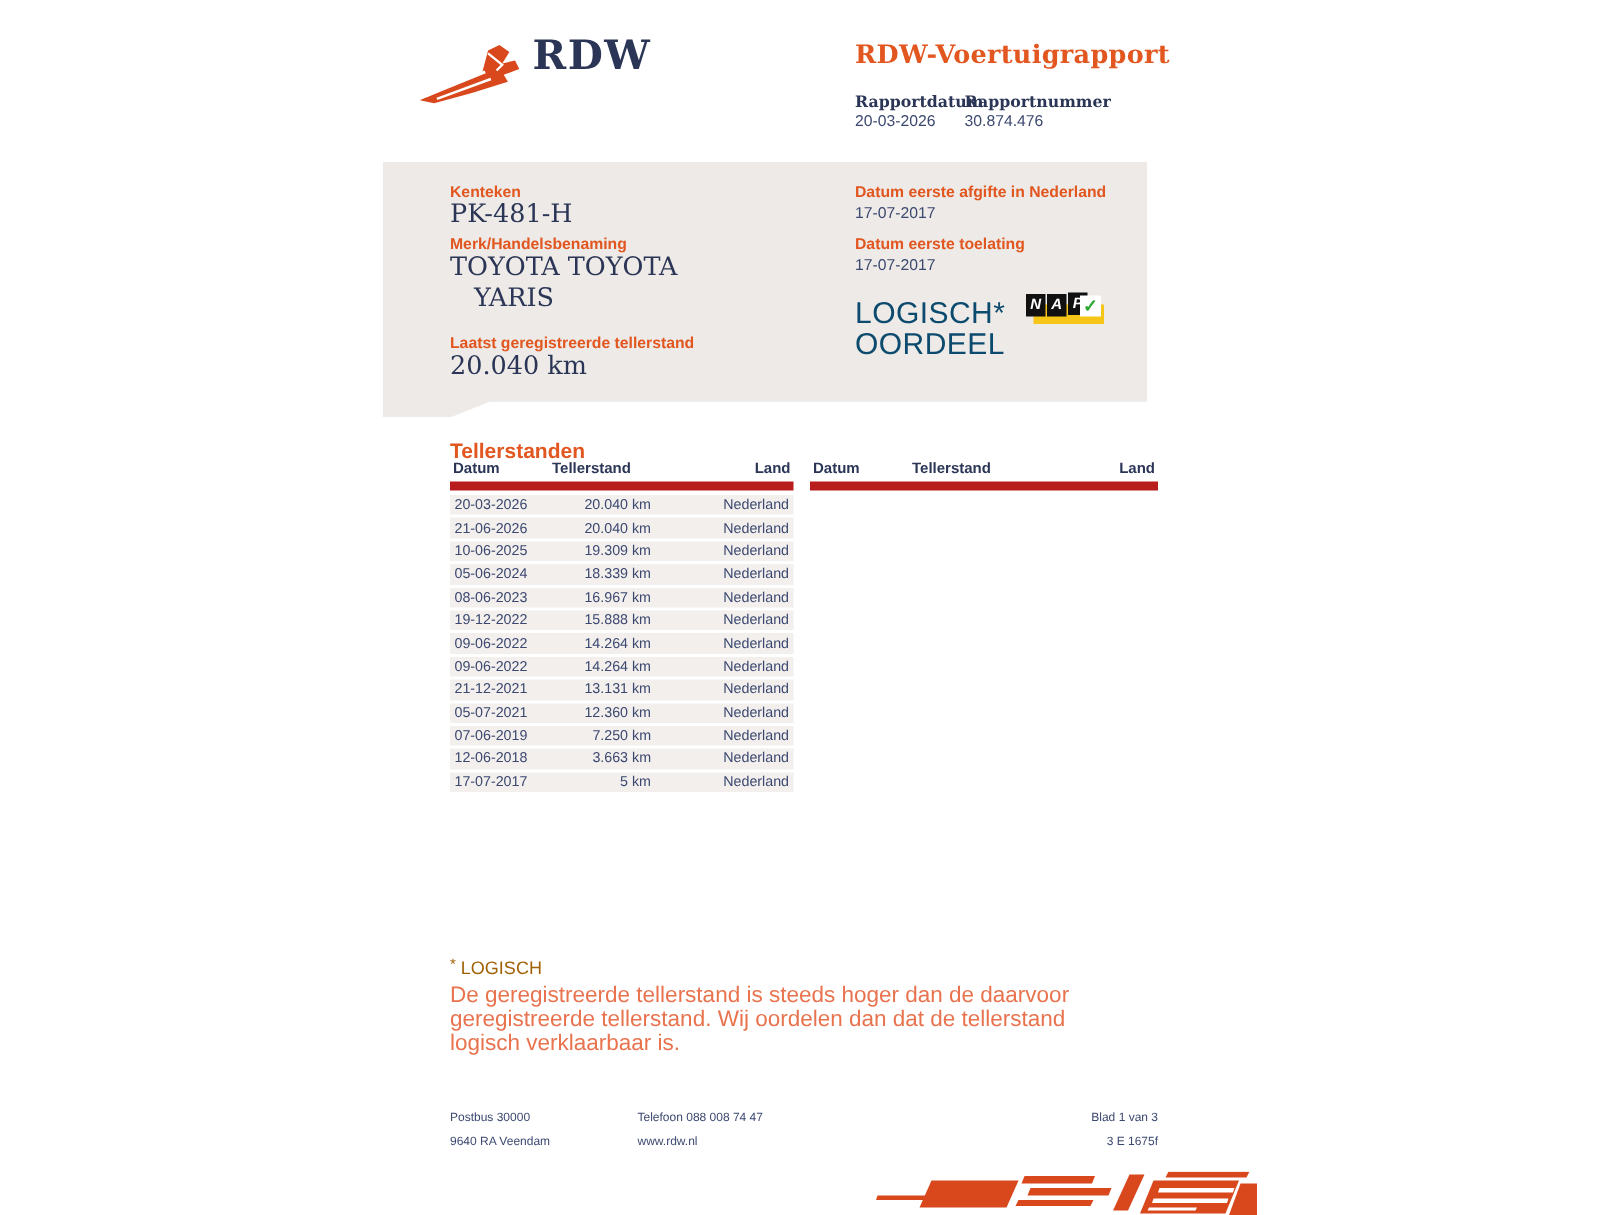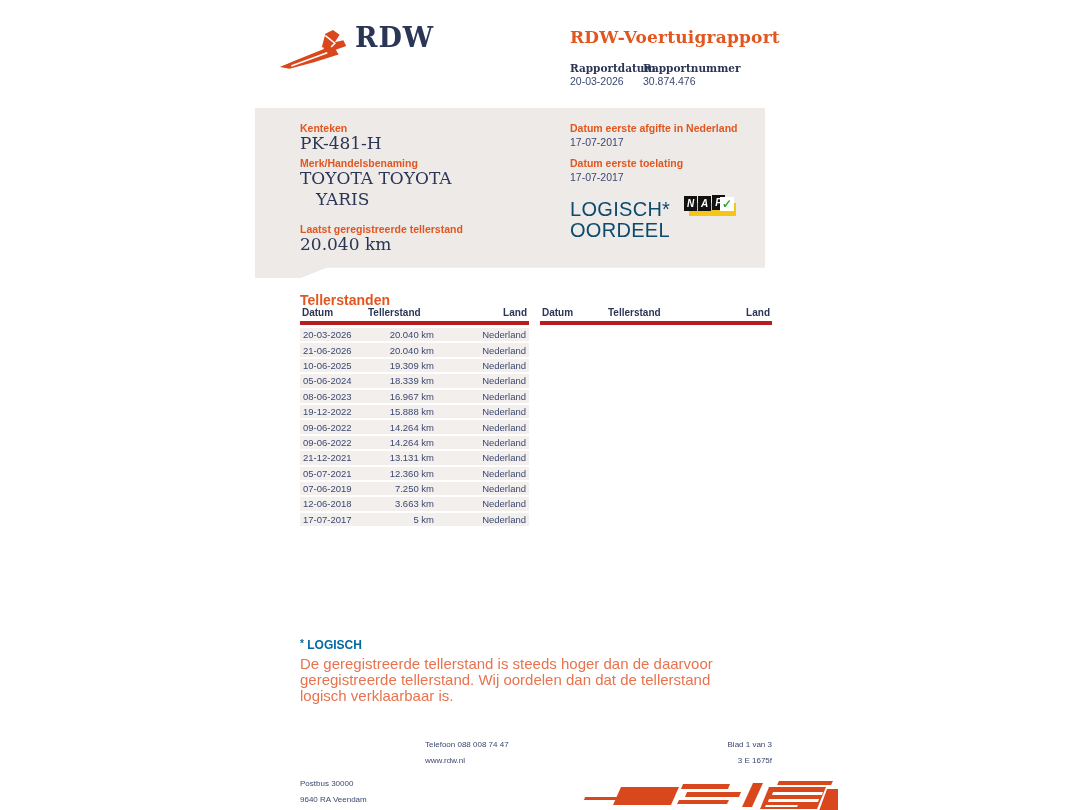--- a/index.html
+++ b/index.html
@@ -32,35 +32,35 @@
   .nap .shadow { position:absolute; left:5px; top:7px; width:47px; height:13px; background:#f5c518; }
   .nap .tile { position:absolute; top:0; width:13px; height:15px; background:#111111; color:#ffffff;
                font-size:10px; font-weight:bold; font-style:italic; text-align:center; line-height:15px; }
   .nap .check-tile { position:absolute; top:1px; left:36px; width:14px; height:14px; background:#ffffff;
                color:#2ea836; font-size:12px; font-weight:bold; text-align:center; line-height:14px; }
 
   
   .section-title { left:300px; top:292px; font-size:14px; font-weight:bold; color:#e2561f; }
   .otable { position:absolute; top:307px; }
   .otable .thead { display:flex; font-size:10px; font-weight:bold; color:#2b3556;
-                   border-bottom:4px solid #b91c1c; padding-bottom:3px; }
+                   border-bottom:6px solid #b91c1c; padding-bottom:3px; }
   .otable .h-date { width:68px; padding-left:2px; }
   .otable .h-val  { flex:1; text-align:left; }
   .otable .h-land { width:70px; text-align:right; padding-right:2px; }
   .tbody { margin-top:3px; }
   .trow { height:13.4px; margin-bottom:2px; background:#f2efed; display:flex; align-items:center;
           font-size:9.5px; color:#3c4870; }
   .trow .c-date { width:72px; padding-left:3px; }
   .trow .c-val  { width:62px; text-align:right; }
   .trow .c-land { flex:1; text-align:right; padding-right:3px; }
   .t-left  { left:300px; width:229px; }
   .t-right { left:540px; width:232px; }
 
   
-  .note-title { left:300px; top:638px; font-size:12px; font-weight:700; color:#0369a1; }
+  .note-title { left:300px; top:638px; font-size:12px; font-weight:400; color:#a16207; }
   .note-text  { left:300px; top:656px; width:445px; font-size:15px; line-height:16px; color:#e8734e; }
 
   
   .foot { font-size:8px; color:#3c4870; line-height:16px; }
   .foot-right { text-align:right; }
 
   
   .bottom-art { left:583px; top:781px; width:255px; height:29px; overflow:hidden; }
 </style>
 </head>
@@ -196,21 +196,21 @@
       <span class="h-date">Datum</span>
       <span class="h-val">Tellerstand</span>
       <span class="h-land">Land</span>
     </div>
     <div class="tbody"></div>
   </div>
 
   <div class="abs note-title"><span style="font-size:10px; vertical-align:top;">*</span><span> LOGISCH</span></div>
   <div class="abs note-text">De geregistreerde tellerstand is steeds hoger dan de daarvoor geregistreerde tellerstand. Wij oordelen dan dat de tellerstand logisch verklaarbaar is.</div>
 
-  <div class="abs foot" style="left:300px; top:776px;">
+  <div class="abs foot" style="left:300px; top:737px;">
     <div>Postbus 30000</div>
     <div>9640 RA Veendam</div>
   </div>
   <div class="abs foot" style="left:425px; top:737px;">
     <div>Telefoon 088 008 74 47</div>
     <div>www.rdw.nl</div>
   </div>
   <div class="abs foot foot-right" style="left:672px; top:737px; width:100px;">
     <div>Blad 1 van 3</div>
     <div>3 E 1675f</div>

